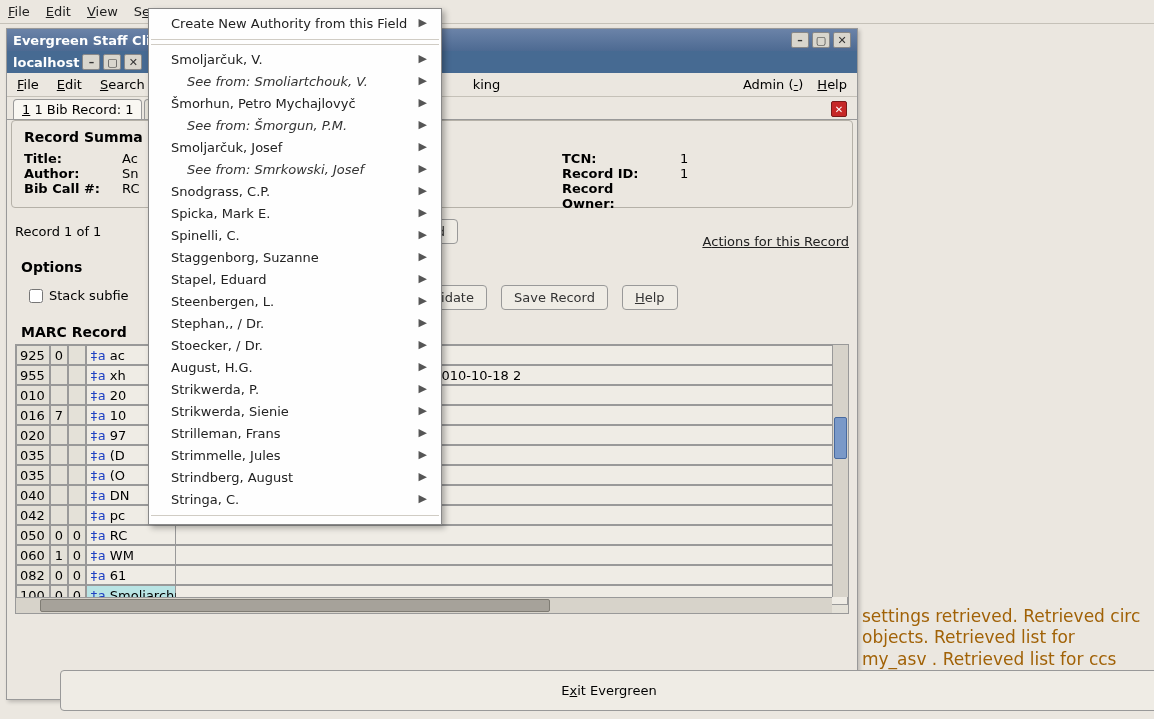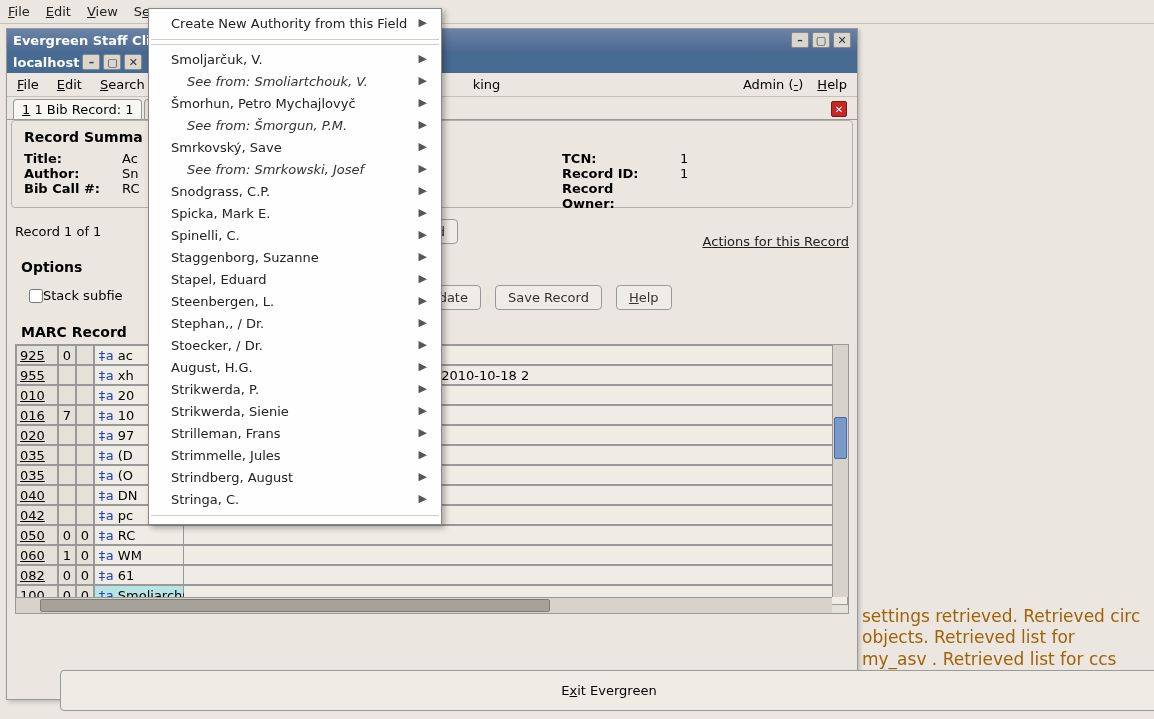--- a/index.html
+++ b/index.html
@@ -29,31 +29,31 @@
 .kv-label { font-weight: bold; width: 80px; }
 .kv-label2 { font-weight: bold; width: 100px; }
 .kv-col1 { position: absolute; left: 12px; }
 .kv-col2 { position: absolute; left: 550px; }
 
 .row-mid { display:flex; align-items:center; gap: 6px; margin: 6px 8px; }
 .btn { background: #efece5; border: 1px solid #999; border-radius: 4px; padding: 4px 12px; color: #333; }
 .linklike { margin-left: auto; text-decoration: underline; color: #202020; margin-top: 20px;}
 
 .options-head { font-weight:bold; margin: 10px 0 6px 14px; font-size:14px;}
-.chkrow { display:flex; align-items:center; margin-left: 22px; }
+.chkrow { display:flex; align-items:center; gap: 6px; margin-left: 22px; }
 .chkrow input { width:14px; height:14px;}
 .opt-toolbar { display:flex; gap: 14px; align-items:center; margin-left: 22px; margin-top:4px;}
 
 
 .marc-head { font-weight:bold; margin: 14px 0 4px 14px; font-size:14px;}
 .marc-area { border:1px solid #999; margin: 0 8px; background:#e4e1d8; position:relative; height: 270px; overflow:hidden;}
 .marc-rows { position:relative; }
 .mr { display:flex; height:20px; align-items:center; font-family: "DejaVu Sans Mono", monospace; font-size:13px;}
 .cell { border:1px solid #999; background:#e4e1d8; height:20px; display:flex; align-items:center; padding: 0 3px;}
-.ctag { width:42px;text-decoration:underline; }
+.ctag { width:34px; }
 .cind { width:18px; justify-content:center;}
 .cdata { flex:1; background:#efece5; white-space:pre;}
 .sf { color:#1e40c2; font-family: monospace;}
 .hl { background:#b9e4e4; }
 .marc-scroll-v { position:absolute; right:0; top:0; bottom:16px; width:16px; background:#d7d3ca; border-left:1px solid #999;}
 .marc-scroll-v .thumb { position:absolute; left:1px; right:1px; top:72px; height:42px; background:#7a99c8; border:1px solid #486a9f; border-radius:2px;}
 .marc-scroll-h { position:absolute; left:0; right:16px; bottom:0; height:16px; background:#d7d3ca; border-top:1px solid #999;}
 .marc-scroll-h .thumb { position:absolute; top:1px; bottom:1px; left:24px; width:510px; background:#a6a29a; border:1px solid #7f7c74; border-radius:2px;}
 
 .status-text { position:absolute; left: 862px; top: 606px; width: 280px; font-size:17px; color:#a16207; line-height:1.25;}
@@ -286,21 +286,21 @@
       </div>
       <div class="mi">
         <span>Šmorhun, Petro Mychajlovyč</span>
         <span class="chev">▶</span>
       </div>
       <div class="mi">
         <em>See from: Šmorgun, P.M.</em>
         <span class="chev">▶</span>
       </div>
       <div class="mi">
-        <span>Smrkovský, Save</span>
+        <span>Smoljarčuk, Josef</span>
         <span class="chev">▶</span>
       </div>
       <div class="mi">
         <em>See from: Smrkowski, Josef</em>
         <span class="chev">▶</span>
       </div>
       <div class="mi">
         <span>Snodgrass, C.P.</span>
         <span class="chev">▶</span>
       </div>

